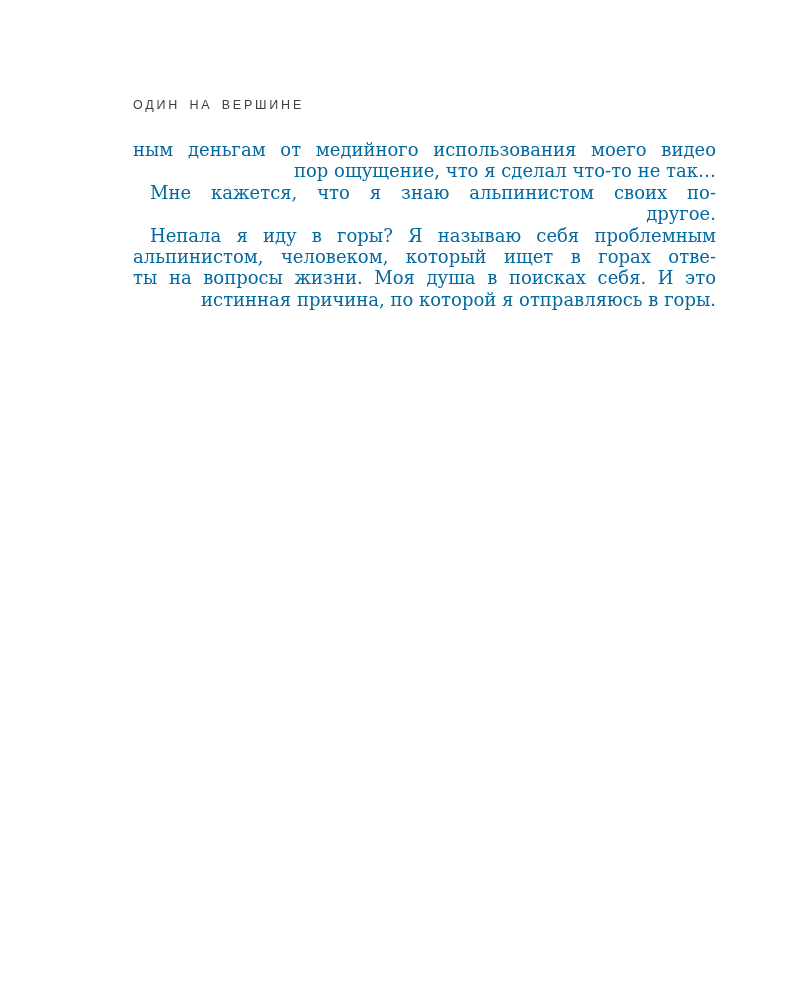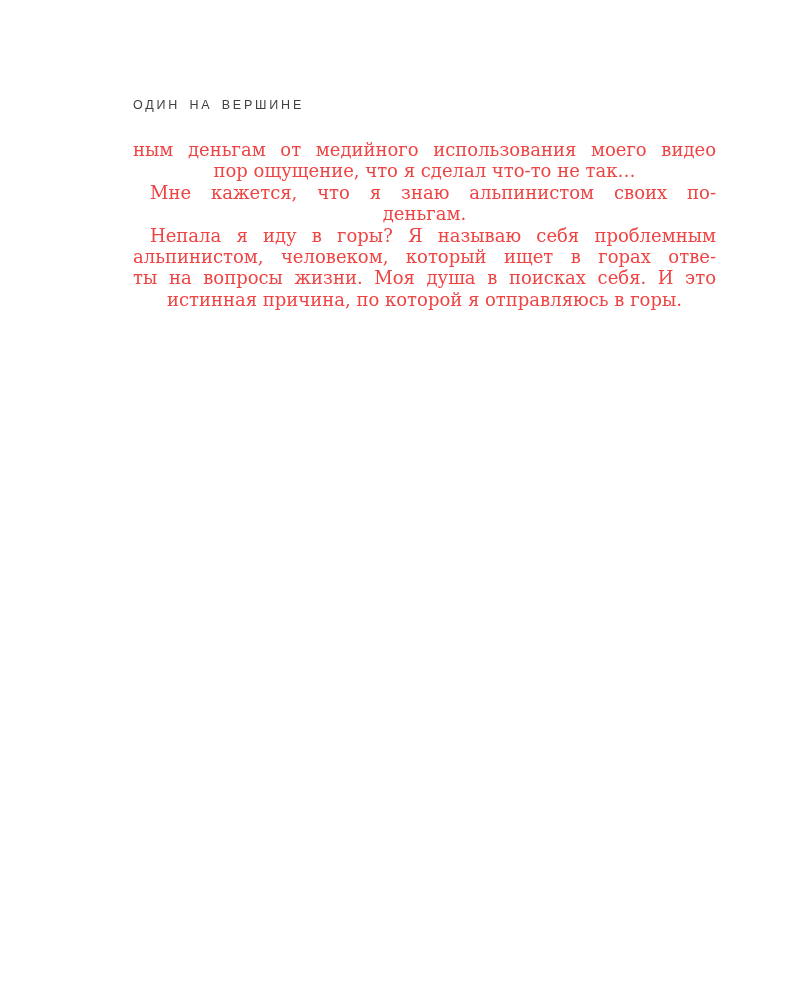--- a/index.html
+++ b/index.html
@@ -31,41 +31,41 @@
     white-space: nowrap;
   }
   .text-block {
     position: absolute;
     left: 133px;
     top: 139px;
     width: 583px;
     font-family: "DejaVu Serif", serif;
     font-size: 18px;
     line-height: 21.4px;
-    color: #ef4444;
+    color: #0369a1;
   }
   .line {
-    text-align: center;
+    text-align: right;
   }
   .line.justify {
     text-align: justify;
     text-align-last: justify;
   }
   .line.indent {
     text-indent: 17px;
   }
 </style>
 </head>
 <body>
 
 <div class="page">
   <div class="running-header">ОДИН НА ВЕРШИНЕ</div>
   <div class="text-block">
       <div class="line justify">ным деньгам от медийного использования моего видео</div>
       <div class="line">пор ощущение, что я сделал что-то не так…</div>
       <div class="line justify indent">Мне кажется, что я знаю альпинистом своих по-</div>
-      <div class="line">деньгам.</div>
+      <div class="line">другое.</div>
       <div class="line justify indent">Непала я иду в горы? Я называю себя проблемным</div>
       <div class="line justify">альпинистом, человеком, который ищет в горах отве-</div>
       <div class="line justify">ты на вопросы жизни. Моя душа в поисках себя. И это</div>
       <div class="line">истинная причина, по которой я отправляюсь в горы.</div>
     </div>
 </div>
 
 </body></html>

